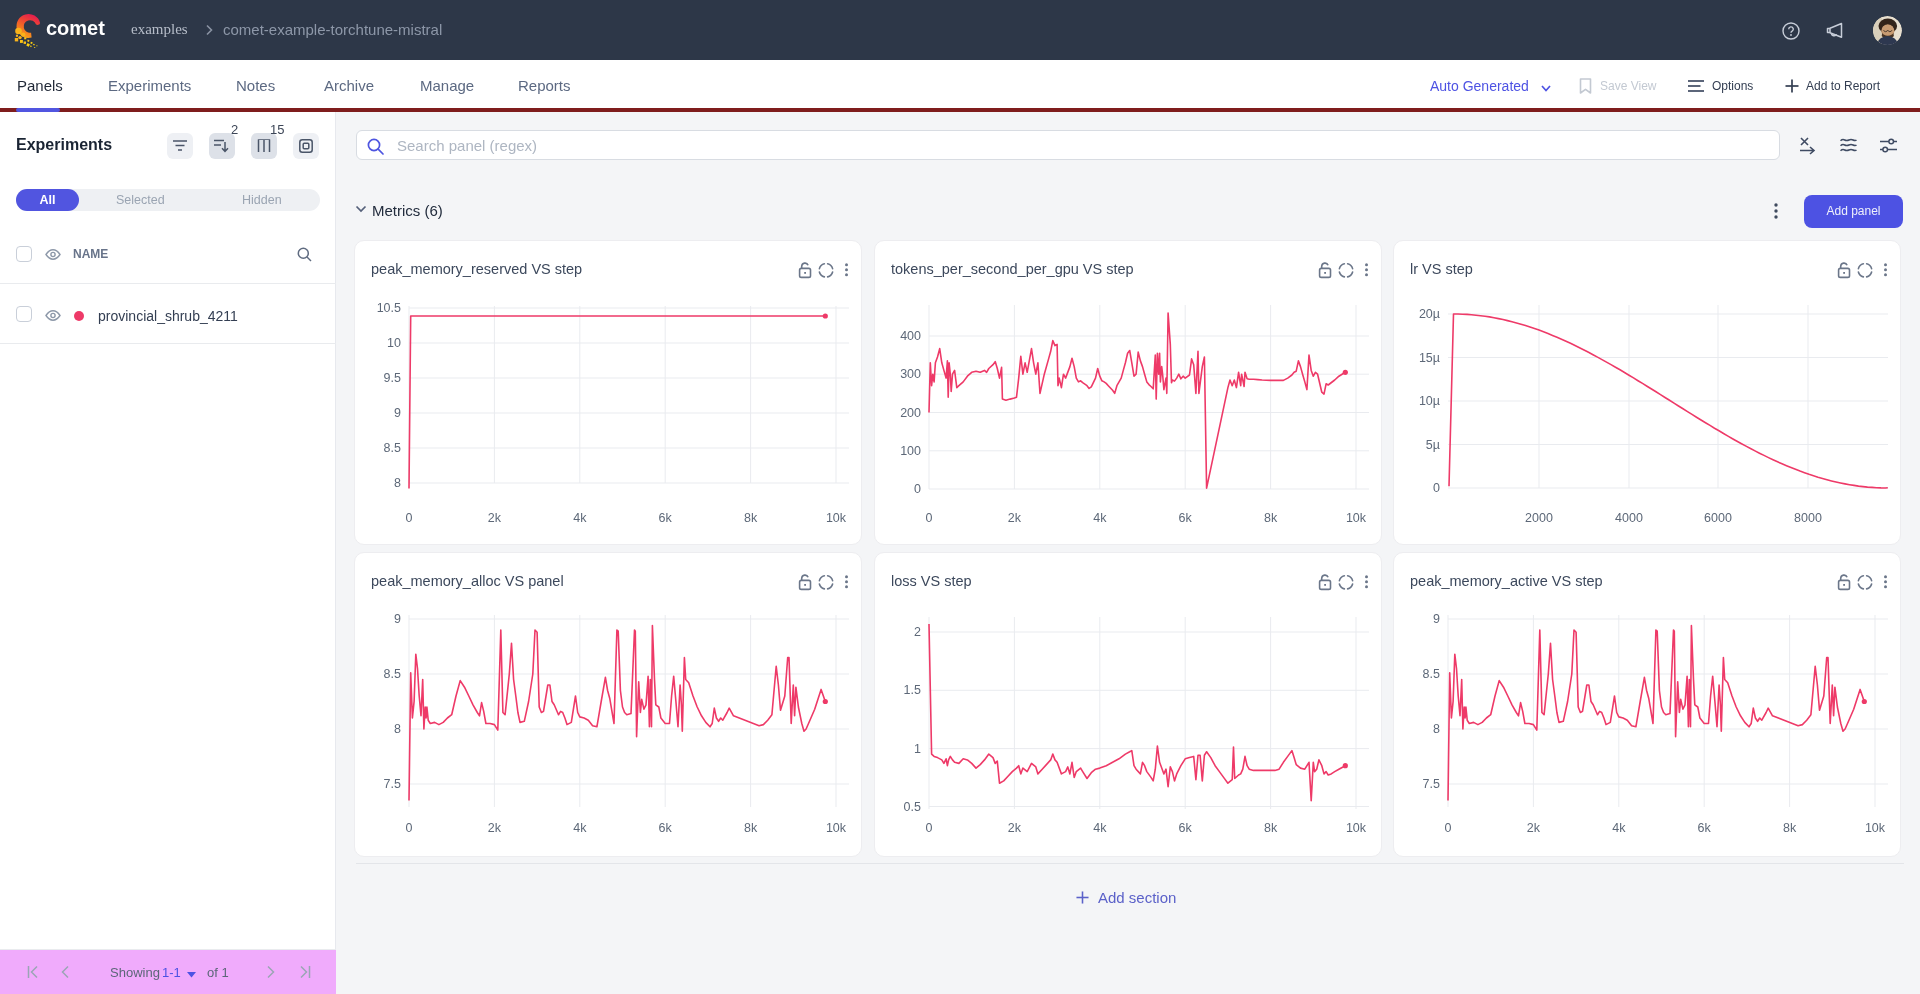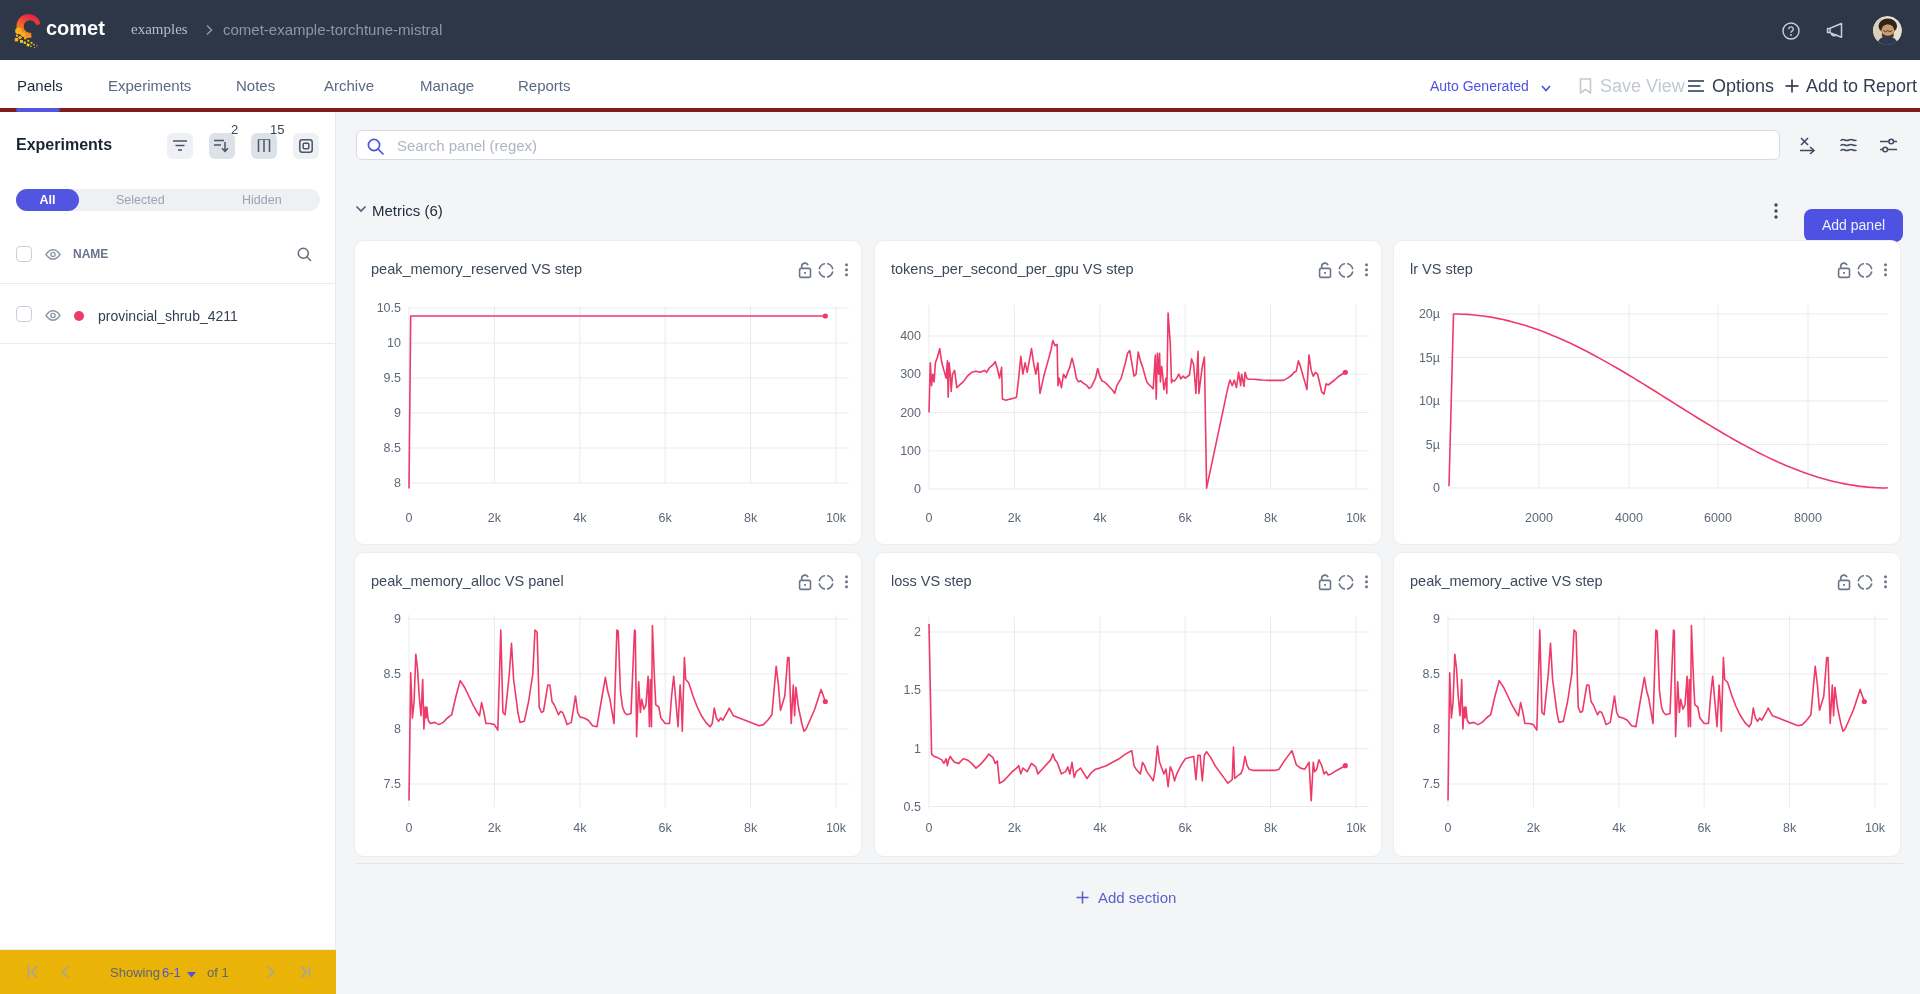--- a/index.html
+++ b/index.html
@@ -7,40 +7,40 @@
 .hdr { position:absolute; left:0; top:0; width:1920px; height:60px; background:#2d3748; }
 .logo { position:absolute; left:16px; top:7px; }
 .logotext { position:absolute; left:46px; top:17px; color:#fff; font-size:20px; font-weight:bold; letter-spacing:0; }
 .crumb { position:absolute; top:21px; font-size:15px; }
 .hicon { position:absolute; top:22px; }
 .avatar { position:absolute; left:1873px; top:16px; width:29px; height:29px; border-radius:50%; overflow:hidden; }
 .nav { position:absolute; left:0; top:60px; width:1920px; height:52px; background:#fff; border-bottom:4px solid #7f1d1d; }
 .tab { position:absolute; top:0; height:52px; line-height:52px; font-size:15px; color:#5c6982; }
 .tab.active { color:#1f2736; }
 .tabline { position:absolute; left:16px; top:48px; width:44px; height:4px; background:#5155e0; border-radius:2px; }
-.nav-r { position:absolute; top:0; height:52px; line-height:52px; font-size:18px; }
+.nav-r { position:absolute; top:0; height:52px; line-height:52px; font-size:12px; }
 .side { position:absolute; left:0; top:112px; width:336px; height:882px; background:#fff; border-right:1px solid #e7e9ee; }
 .sb-h { position:absolute; left:16px; top:24px; font-size:16px; font-weight:bold; color:#1a2433; }
 .icobtn { position:absolute; top:21px; width:26px; height:26px; border-radius:6px; background:#eef0f4; }
 .icobtn.on { background:#dde1e8; }
 .badge { position:absolute; top:10px; font-size:13px; color:#3c4657; }
 .seg { position:absolute; left:16px; top:77px; width:304px; height:22px; border-radius:11px; background:#eef0f3; }
 .seg .all { position:absolute; left:0; top:0; width:63px; height:22px; border-radius:11px; background:#5155e0; color:#fff; font-size:12.5px; font-weight:bold; text-align:center; line-height:22px; }
 .seg .o { position:absolute; top:0; height:22px; line-height:22px; font-size:12.5px; color:#9aa4b2; }
 .cbx { position:absolute; width:16px; height:16px; border:1.5px solid #c9cfd9; border-radius:4px; background:#fff; }
 .namehdr { position:absolute; left:73px; top:135px; font-size:12px; font-weight:bold; color:#68748a; letter-spacing:0; }
 .rowdiv { position:absolute; left:0; width:336px; height:1px; background:#e9ebee; }
 .expname { position:absolute; left:98px; top:196px; font-size:14px; color:#333e52; }
 .dot { position:absolute; left:74px; top:199px; width:10px; height:10px; border-radius:50%; background:#ee3a68; }
-.pag { position:absolute; left:0; top:837px; width:336px; height:45px; border-top:1px solid #e9ebee; background:#eab308; }
+.pag { position:absolute; left:0; top:837px; width:336px; height:45px; border-top:1px solid #e9ebee; background:#f0abfc; }
 .pag span { position:absolute; top:15px; font-size:13px; color:#5b6678; }
 .search { position:absolute; left:356px; top:130px; width:1424px; height:30px; background:#fff; border:1px solid #d8dce2; border-radius:6px; }
 .search .ph { position:absolute; left:40px; top:6px; font-size:15px; color:#aeb6c2; }
 .sec-h { position:absolute; left:372px; top:202px; font-size:15px; font-weight:500; color:#222c3d; }
-.addpanel { position:absolute; left:1804px; top:209px; width:99px; height:33px; background:#4d52e3; border-radius:8px; color:#eef0fb; font-size:14px; text-align:center; line-height:33px; }
+.addpanel { position:absolute; left:1804px; top:195px; width:99px; height:33px; background:#4d52e3; border-radius:8px; color:#eef0fb; font-size:12px; text-align:center; line-height:33px; }
 .card { position:absolute; width:508px; height:305px; background:#fff; border-radius:10px; border:1px solid #ededf0; }
 .card .ttl { position:absolute; left:16px; top:20px; font-size:14.5px; color:#3c485c; }
 </style>
 </head>
 <body>
 
 <div class="hdr">
   <svg class="logo" style="left:0;top:0" width="50" height="52" viewBox="0 0 50 52">
     <defs>
       <linearGradient id="lg1" x1="0.72" y1="0" x2="0.3" y2="1">
@@ -191,21 +191,21 @@
     <svg style="position:absolute;left:26px;top:15px" width="14" height="14" viewBox="0 0 14 14">
         <g stroke="#9aa5b5" stroke-width="1.5" fill="none">
           <line x1="2.5" y1="1" x2="2.5" y2="13"></line>
           <path d="M11 1.5 L5.5 7 L11 12.5"></path>
         </g>
       </svg>
     <svg style="position:absolute;left:60px;top:15px" width="10" height="14" viewBox="0 0 10 14">
         <path d="M8 1.5 L2.5 7 L8 12.5" fill="none" stroke="#9aa5b5" stroke-width="1.5"></path>
       </svg>
     <span style="left:110px;">Showing</span>
-    <span style="left:162px;color:#4d52e3;">6-1</span>
+    <span style="left:162px;color:#4d52e3;">1-1</span>
     <svg style="position:absolute;left:187px;top:22px" width="9" height="6" viewBox="0 0 9 6">
         <path d="M0 0 L4.5 5.5 L9 0 Z" fill="#4d52e3"></path>
       </svg>
     <span style="left:207px;">of 1</span>
     <svg style="position:absolute;left:266px;top:15px" width="10" height="14" viewBox="0 0 10 14">
         <path d="M2 1.5 L7.5 7 L2 12.5" fill="none" stroke="#9aa5b5" stroke-width="1.5"></path>
       </svg>
     <svg style="position:absolute;left:298px;top:15px" width="14" height="14" viewBox="0 0 14 14">
         <g stroke="#9aa5b5" stroke-width="1.5" fill="none">
           <path d="M3 1.5 L8.5 7 L3 12.5"></path>

